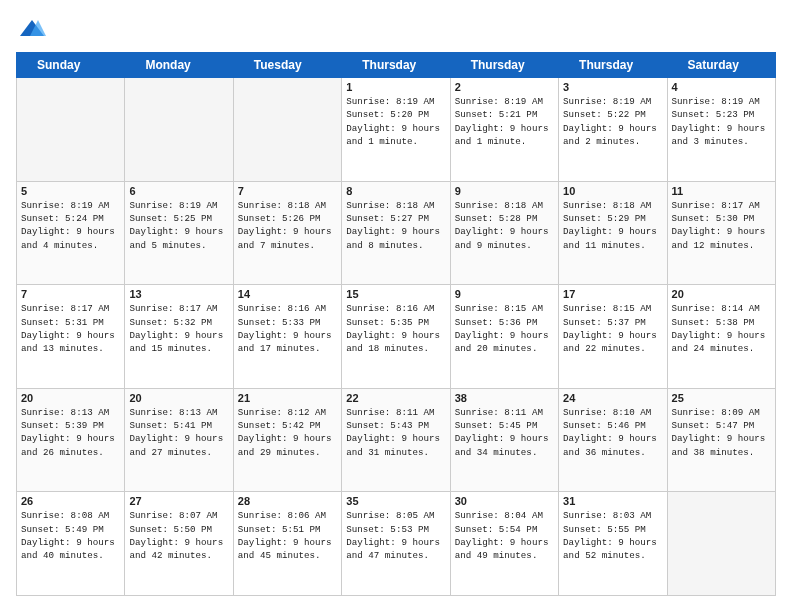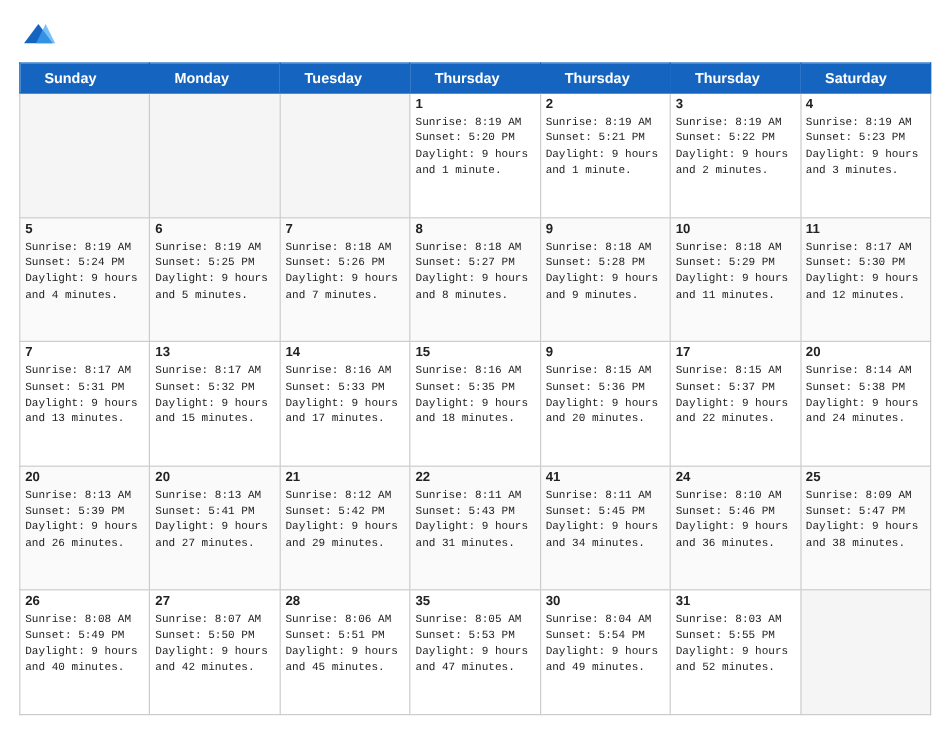--- a/index.html
+++ b/index.html
@@ -227,21 +227,21 @@
           </td>
           <td>
             <span class="day-num">21</span>
             <div class="day-info">Sunrise: 8:12 AM<br>Sunset: 5:42 PM<br>Daylight: 9 hours<br>and 29 minutes.</div>
           </td>
           <td>
             <span class="day-num">22</span>
             <div class="day-info">Sunrise: 8:11 AM<br>Sunset: 5:43 PM<br>Daylight: 9 hours<br>and 31 minutes.</div>
           </td>
           <td>
-            <span class="day-num">41</span>
+            <span class="day-num">38</span>
             <div class="day-info">Sunrise: 8:11 AM<br>Sunset: 5:45 PM<br>Daylight: 9 hours<br>and 34 minutes.</div>
           </td>
           <td>
             <span class="day-num">24</span>
             <div class="day-info">Sunrise: 8:10 AM<br>Sunset: 5:46 PM<br>Daylight: 9 hours<br>and 36 minutes.</div>
           </td>
           <td>
             <span class="day-num">25</span>
             <div class="day-info">Sunrise: 8:09 AM<br>Sunset: 5:47 PM<br>Daylight: 9 hours<br>and 38 minutes.</div>
           </td>

